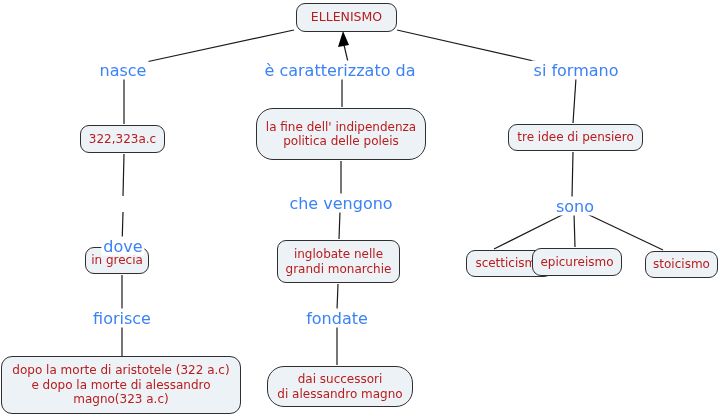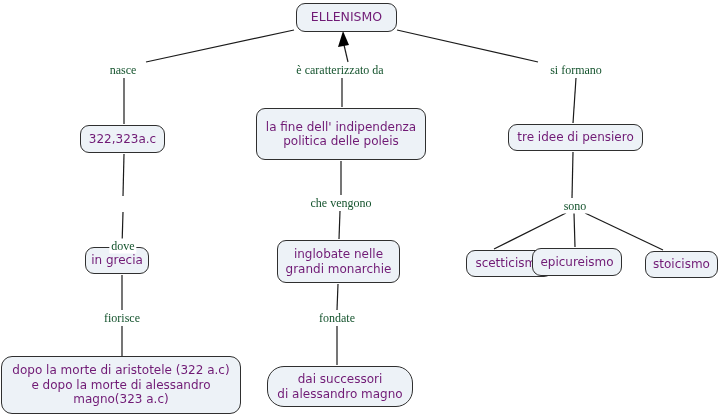--- a/index.html
+++ b/index.html
@@ -23,44 +23,43 @@
 
   .node {
     position: absolute;
     display: flex;
     align-items: center;
     justify-content: center;
     text-align: center;
     background: #edf2f7;
     border: 1px solid #2f2f2f;
     border-radius: 9px;
-    color: #701a75;
+    color: #b91c1c;
     font-size: 12px;
     line-height: 14.5px;
     white-space: pre-line;
     padding: 2px 4px;
   }
 
   .link-label {
     position: absolute;
     transform: translate(-50%, -50%);
-    color: #14532d;
-    font-size: 12px;
+    color: #3b82f6;
+    font-size: 16px;
     white-space: nowrap;
     background: #ffffff;
     padding: 0 2px;
-    font-family: Liberation Serif, serif;
   }
 
   
   #n-root        { left: 296px; top:   3px; width: 101px; height: 29px; font-size: 12.5px; }
   #n-date        { left:  80px; top: 125px; width:  85px; height: 28px; }
   #n-grecia      { left:  85px; top: 247px; width:  64px; height: 27px; }
   #n-aristotele  { left:   1px; top: 356px; width: 240px; height: 58px; border-radius: 11px; }
-  #n-poleis      { left: 256px; top: 108px; width: 170px; height: 52px; }
+  #n-poleis      { left: 256px; top: 108px; width: 170px; height: 52px; border-radius: 17px; }
   #n-monarchie   { left: 277px; top: 240px; width: 123px; height: 43px; }
   #n-successori  { left: 267px; top: 366px; width: 146px; height: 41px; border-radius: 17px; }
   #n-pensiero    { left: 508px; top: 124px; width: 135px; height: 27px; }
   #n-scetticismo { left: 420px; top: 250px; width:  87px; height: 27px; margin-left: 46px; }
   #n-epicureismo { left: 532px; top: 248px; width:  90px; height: 28px; }
   #n-stoicismo   { left: 645px; top: 251px; width:  73px; height: 27px; }
 
   
   #l-nasce    { left: 123px; top:  70px; }
   #l-caratt   { left: 340px; top:  70px; }

